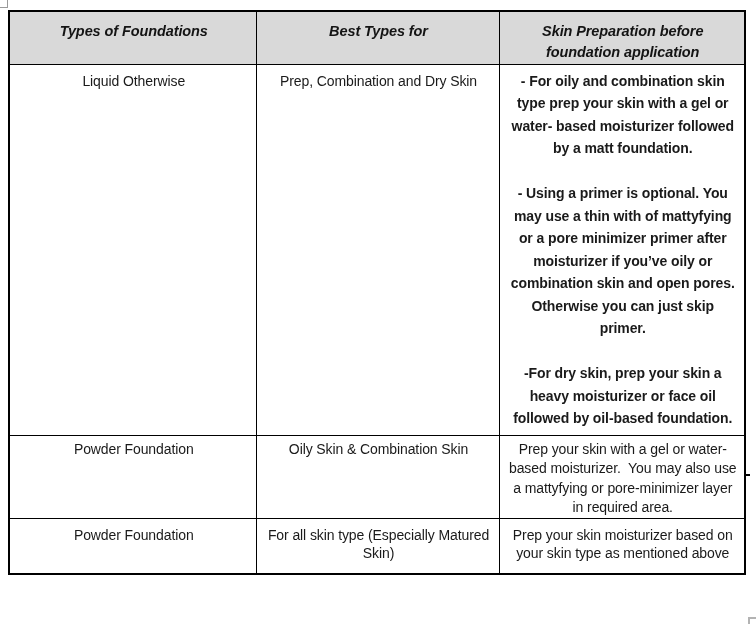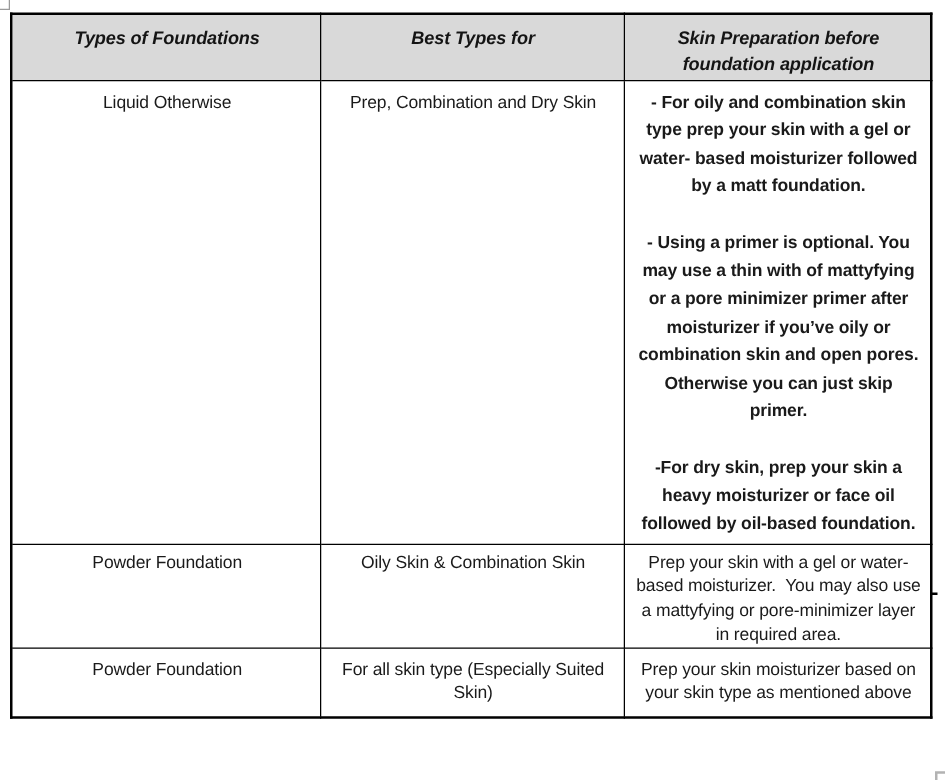--- a/index.html
+++ b/index.html
@@ -111,21 +111,21 @@
       </tr>
       <tr class="row-powder">
         <td>Powder Foundation</td>
         <td>Oily Skin &amp; Combination Skin</td>
         <td>
           <p>Prep your skin with a gel or water-based moisturizer.  You may also use a mattyfying or pore-minimizer layer in required area.</p>
         </td>
       </tr>
       <tr class="row-mousse">
         <td>Powder Foundation</td>
-        <td>For all skin type (Especially Suited Skin)</td>
+        <td>For all skin type (Especially Matured Skin)</td>
         <td>
           <p>Prep your skin moisturizer based on your skin type as mentioned above</p>
         </td>
       </tr>
     </tbody>
   </table>
 
   <div class="overhang"></div>
   <div class="handle-br"></div>
 

